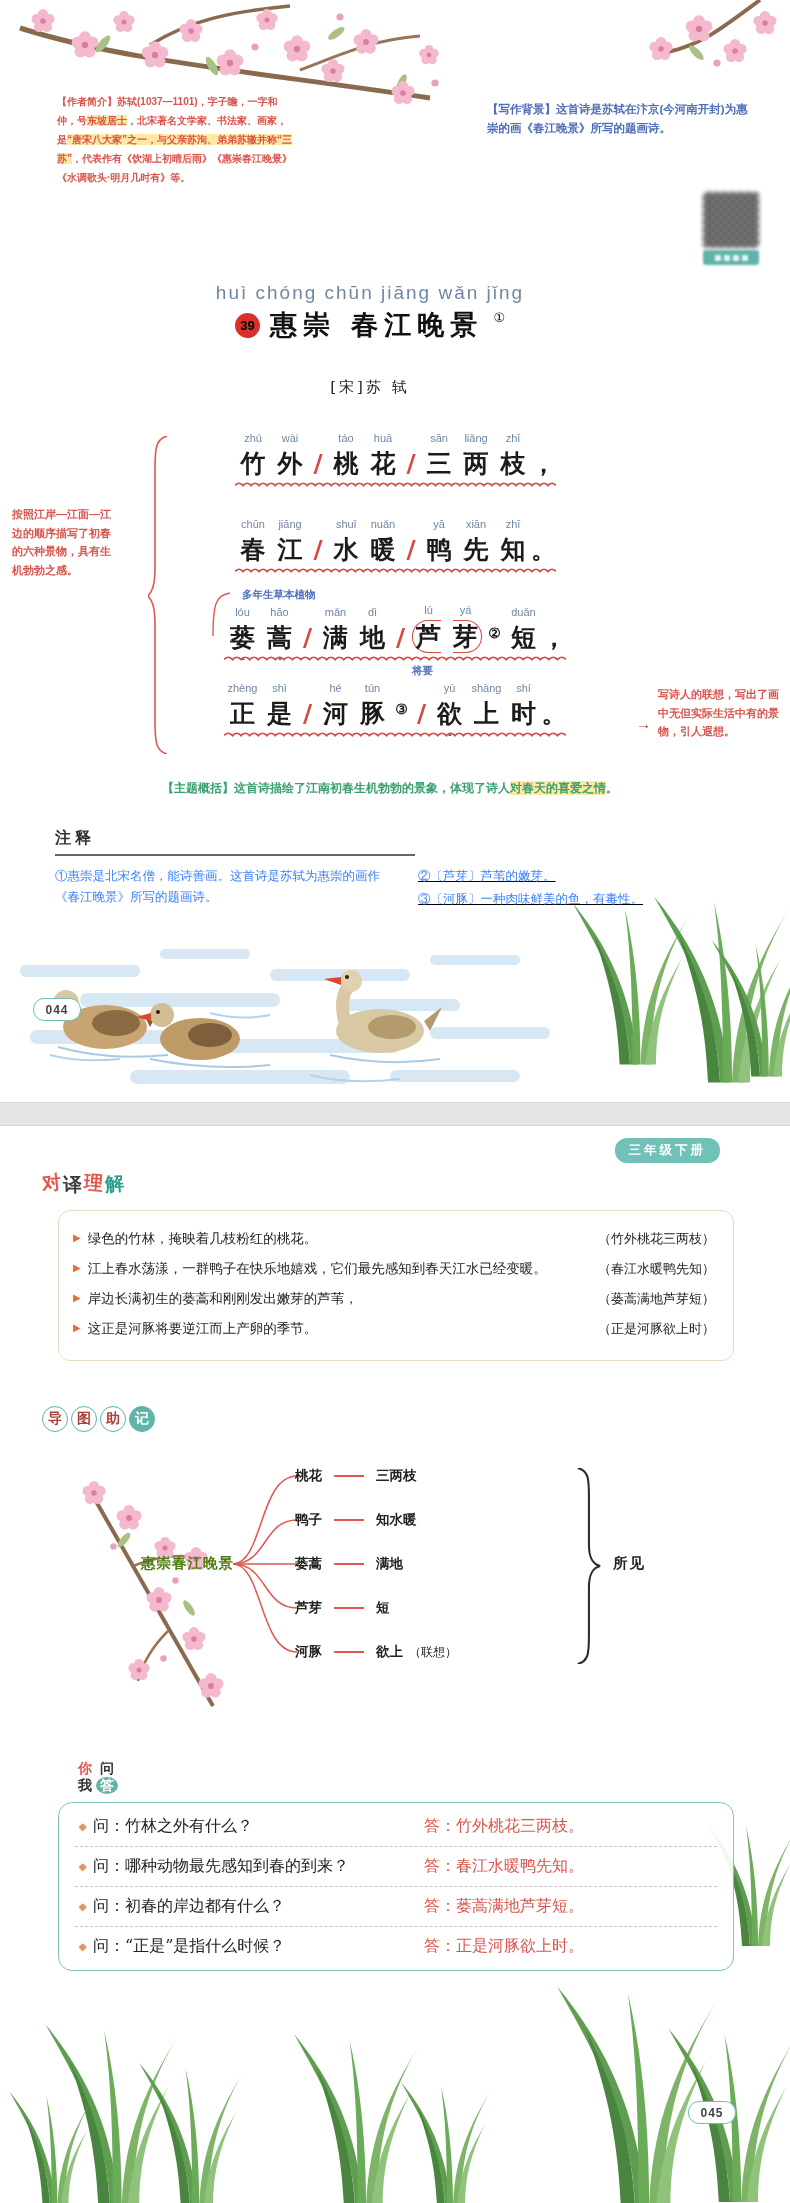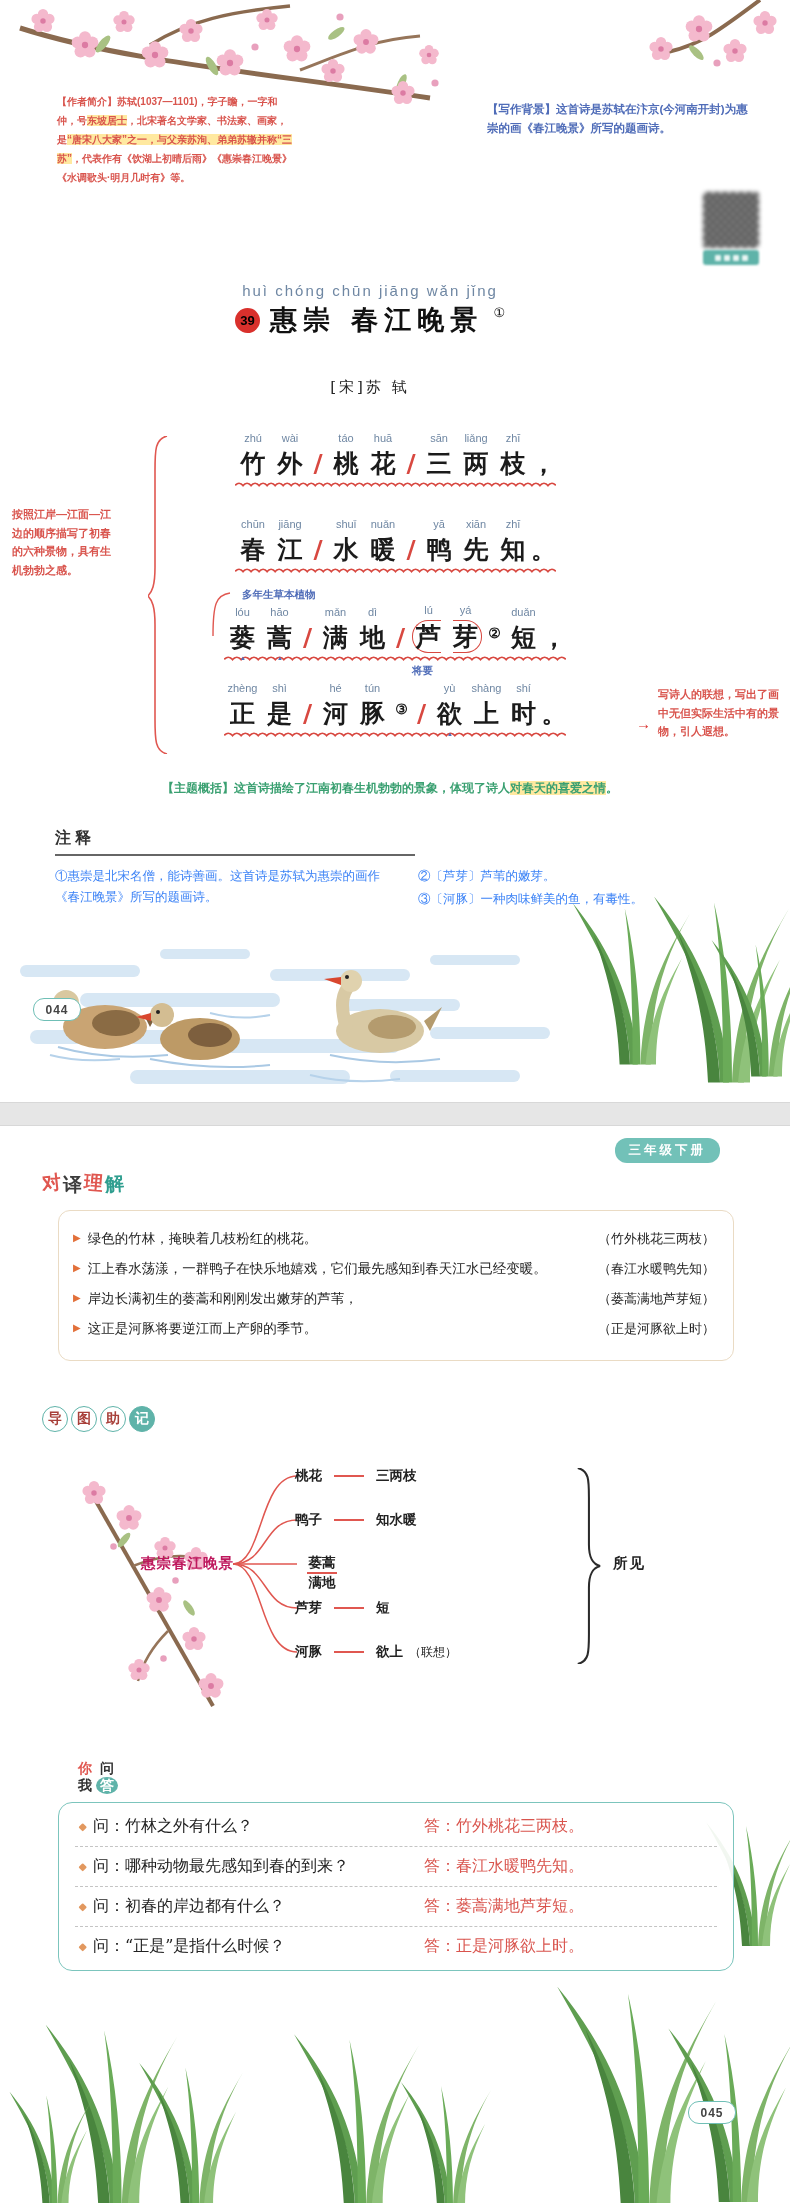--- a/index.html
+++ b/index.html
@@ -17,21 +17,21 @@
 
   .qr{left:703px;top:192px;width:56px;}
   .qr-img{width:56px;height:56px;border-radius:4px;
     background:repeating-conic-gradient(#3c3c3c 0 25%, #9a9a9a 0 50%) 0 0/8px 8px;
     filter:blur(2px);}
   .qr-cap{margin-top:2px;height:15px;border-radius:3px;background:#5fb3a9;filter:blur(1px);
     display:flex;align-items:center;justify-content:center;gap:3px;}
   .qr-cap i{width:6px;height:6px;background:#e8f5f3;border-radius:1px;display:block;}
 
   .title-wrap{left:0;top:282px;width:740px;text-align:center;}
-  .pinyin-title{color:#6f87a3;font-size:15px;letter-spacing:2px;}
+  .pinyin-title{color:#6f87a3;font-size:19px;letter-spacing:2px;}
   .title-line{margin-top:3px;display:flex;align-items:center;justify-content:center;gap:10px;}
   .lesson-badge{width:25px;height:25px;border-radius:50%;background:#d9302c;color:#000000;font-size:13px;font-weight:bold;display:flex;align-items:center;justify-content:center;}
   .title-text{font-family:"DejaVu Serif","Liberation Serif",serif;font-weight:bold;font-size:27px;color:#111;letter-spacing:6px;}
   .title-sup{font-size:13px;color:#111;transform:translateY(-8px);font-family:"DejaVu Serif",serif;}
   .poet{left:0;top:378px;width:740px;text-align:center;font-family:"DejaVu Serif","Liberation Serif",serif;font-size:15px;color:#222;letter-spacing:3px;}
 
   .pline{position:absolute;left:115px;width:560px;text-align:center;}
   .poem-body{display:inline-block;position:relative;}
   .units{display:inline-flex;align-items:flex-end;}
   .unit{display:flex;flex-direction:column;align-items:center;width:31px;margin:0 3px;}
@@ -56,21 +56,21 @@
   .right-anno{left:658px;top:685px;width:124px;color:#d9544d;font-size:11px;line-height:18.5px;font-weight:bold;}
   .anno-arrow{position:absolute;left:-22px;top:30px;color:#d9302c;font-size:15px;font-weight:bold;}
 
   .topic{left:162px;top:778px;width:475px;color:#3aa071;font-size:12px;line-height:20px;font-weight:bold;}
 
   .notes-sec{left:55px;top:828px;width:695px;}
   .notes-head{font-size:16px;font-weight:bold;color:#333;letter-spacing:4px;font-family:"DejaVu Serif",serif;}
   .notes-rule{width:360px;height:2px;background:#666;margin-top:5px;}
   .notes-cols{display:flex;margin-top:9px;}
   .notes-col1{width:335px;margin-right:28px;}
-  .notes-col2{width:320px;}
+  .notes-col2{width:320px;text-decoration:underline;}
   .note-item{margin:0 0 2px 0;font-size:12.5px;line-height:21px;color:#3b82f6;font-family:"DejaVu Serif","Liberation Serif",serif;}
 
   .pagepill{width:46px;height:21px;border:1.6px solid #6fbfb6;border-radius:11px;background:#fff;color:#444;
     font-size:12px;font-weight:bold;display:flex;align-items:center;justify-content:center;letter-spacing:1px;}
   .pill1{left:33px;top:998px;}
   .pill2{left:688px;top:962px;margin-top:13px;}
 
   
   .grade-badge{right:70px;top:12px;background:#72c1b8;color:#fff;font-size:12.5px;font-weight:bold;
     letter-spacing:3px;padding:4px 14px;border-radius:12px;}
@@ -92,21 +92,21 @@
   .hd3 span:nth-child(4){color:#fff;background:#5fb3a9;border-radius:50%;}
 
   .tr-card{left:58px;top:84px;width:676px;border:1.5px solid #eadbc4;border-radius:12px;background:#fff;
     padding:10px 18px 12px 14px;box-sizing:border-box;}
   .tr-row{display:flex;flex-wrap:wrap;align-items:baseline;margin:7px 0;font-size:13.5px;line-height:22px;}
   .tr-marker{color:#e2703a;font-size:10px;margin-right:7px;flex:0 0 auto;transform:translateY(-2px);}
   .tr-text{color:#222;}
   .tr-ref{margin-left:auto;font-family:"DejaVu Serif","Liberation Serif",serif;font-size:13px;color:#222;}
 
   .mindmap{left:55px;top:322px;width:690px;height:300px;}
-  .mm-node{position:absolute;left:86px;top:106px;color:#be185d;font-weight:bold;font-size:14.5px;letter-spacing:1px;font-family:"DejaVu Serif",serif;}
+  .mm-node{position:absolute;left:86px;top:106px;color:#4d7c0f;font-weight:bold;font-size:14.5px;letter-spacing:1px;font-family:"DejaVu Serif",serif;}
   .mm-row{position:absolute;left:240px;display:flex;align-items:center;height:20px;font-size:13.5px;
     font-family:"DejaVu Serif","Liberation Serif",serif;font-weight:bold;color:#222;}
   .mm-dash{width:30px;height:0;border-top:2px solid #e05750;margin:0 12px;}
   .mm-extra{font-size:12px;margin-left:6px;font-weight:normal;color:#222;}
   .mm-brace{position:absolute;left:520px;top:20px;}
   .mm-brace-label{position:absolute;left:558px;top:106px;font-size:14.5px;font-weight:bold;color:#222;font-family:"DejaVu Serif",serif;letter-spacing:2px;}
   .mm-curves{position:absolute;left:178px;top:20px;}
 
   .qa-card{left:58px;top:676px;width:676px;border:1.6px solid #7cc5bd;border-radius:14px;background:rgba(255,255,255,.92);
     padding:4px 16px;box-sizing:border-box;}
@@ -596,21 +596,21 @@
         <span class="mm-dash"></span>
         <span>三两枝</span>
         <span class="mm-extra"></span>
       </div>
         <div class="mm-row" style="top: 62px;">
         <span>鸭子</span>
         <span class="mm-dash"></span>
         <span>知水暖</span>
         <span class="mm-extra"></span>
       </div>
-        <div class="mm-row" style="top: 106px; flex-direction: column;">
+        <div class="mm-row" style="top: 106px;">
         <span>蒌蒿</span>
         <span class="mm-dash"></span>
         <span>满地</span>
         <span class="mm-extra"></span>
       </div>
         <div class="mm-row" style="top: 150px;">
         <span>芦芽</span>
         <span class="mm-dash"></span>
         <span>短</span>
         <span class="mm-extra"></span>

